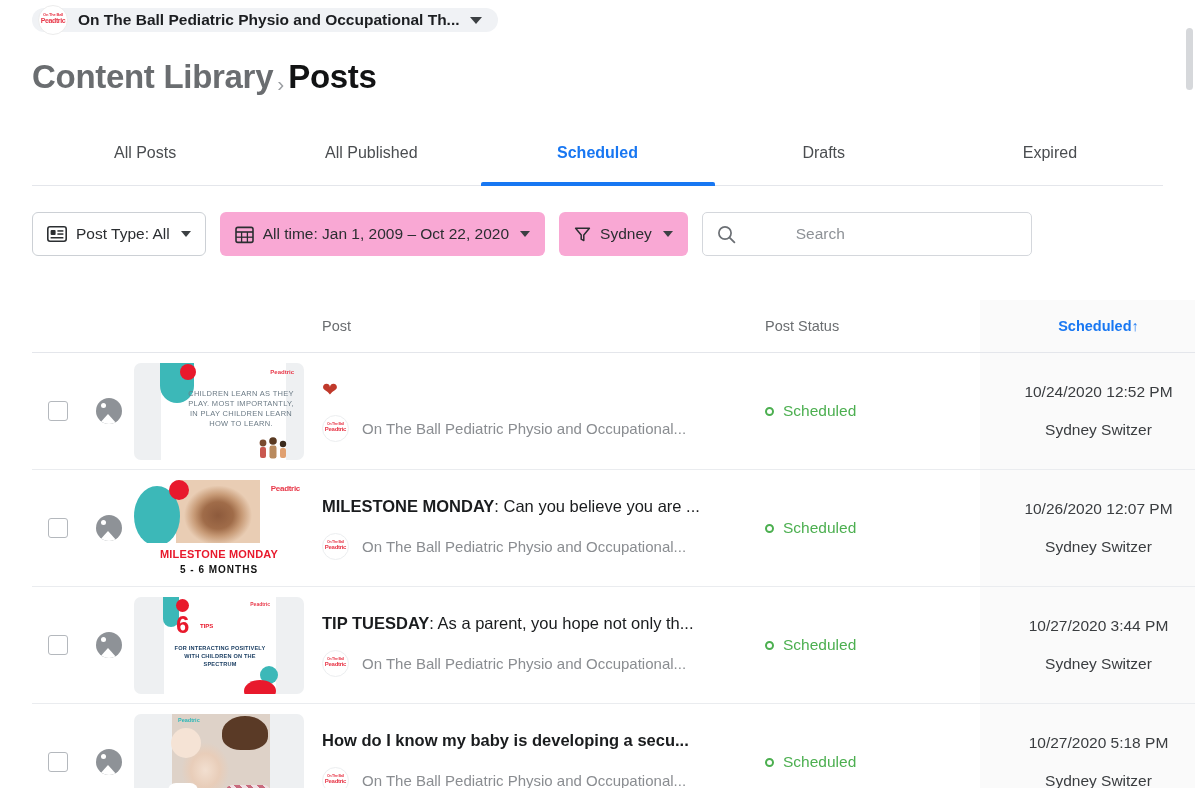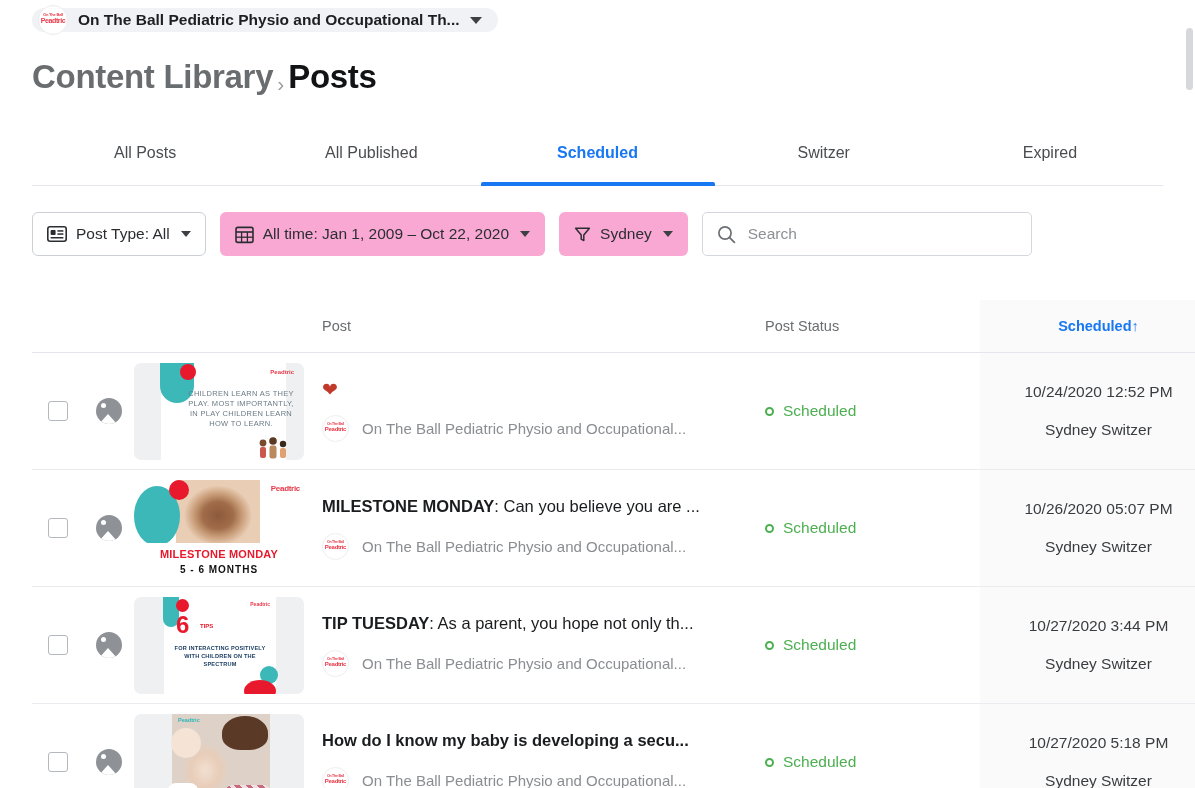--- a/index.html
+++ b/index.html
@@ -73,21 +73,21 @@
   .pill .caret-sm { width:0;height:0;border-left:5px solid transparent;border-right:5px solid transparent;
                     border-top:6px solid #3c4043; margin-left:2px;}
   .icn { display:flex; align-items:center; justify-content:center; flex:none; }
 
   .searchbox {
     height: 44px; width: 330px; border: 1px solid #d4d7dc; border-radius: 5px;
     background:#fff; display:flex; align-items:center; gap:12px; padding: 0 14px;
   }
   .searchbox input {
     border: none; outline: none; font-size: 15.5px; font-family: inherit;
-    color:#2b2e31; width: 100%; background: transparent;
+    color:#2b2e31; width: 100%; background: transparent; margin-left: 48px;
   }
   .searchbox input::placeholder { color:#8d9196; }
 
   
   .table { position: absolute; left: 32px; top: 300px; width: 1163px; }
   .thead {
     display: flex; height: 53px; align-items: center;
     border-bottom: 1px solid #e4e6eb; font-size: 14.5px; color: #6a6d70;
   }
   .col-check  { width: 52px; flex:none; display:flex; align-items:center; justify-content:center; }
@@ -206,21 +206,21 @@
     <div class="tab">
       <span>All Posts</span>
     </div>
     <div class="tab">
       <span>All Published</span>
     </div>
     <div class="tab active">
       <span>Scheduled</span>
     </div>
     <div class="tab">
-      <span>Switzer</span>
+      <span>Drafts</span>
     </div>
     <div class="tab">
       <span>Expired</span>
     </div>
   </div>
 
   <div class="toolbar">
 
     <div class="pill outlined">
       <span class="icn">
@@ -364,21 +364,21 @@
           <div class="page-name">On The Ball Pediatric Physio and Occupational...</div>
         </div>
       </div>
       <div class="col-status">
         <div class="status">
           <span class="status-dot"></span>
           <span>Scheduled</span>
         </div>
       </div>
       <div class="col-sched">
-        <div class="sched-date">10/26/2020 05:07 PM</div>
+        <div class="sched-date">10/26/2020 12:07 PM</div>
         <div class="sched-user">Sydney Switzer</div>
       </div>
     </div>
 
     <div class="trow">
       <div class="col-check">
         <div class="checkbox"></div>
       </div>
       <div class="col-media">
         <div class="media-icon"></div>

